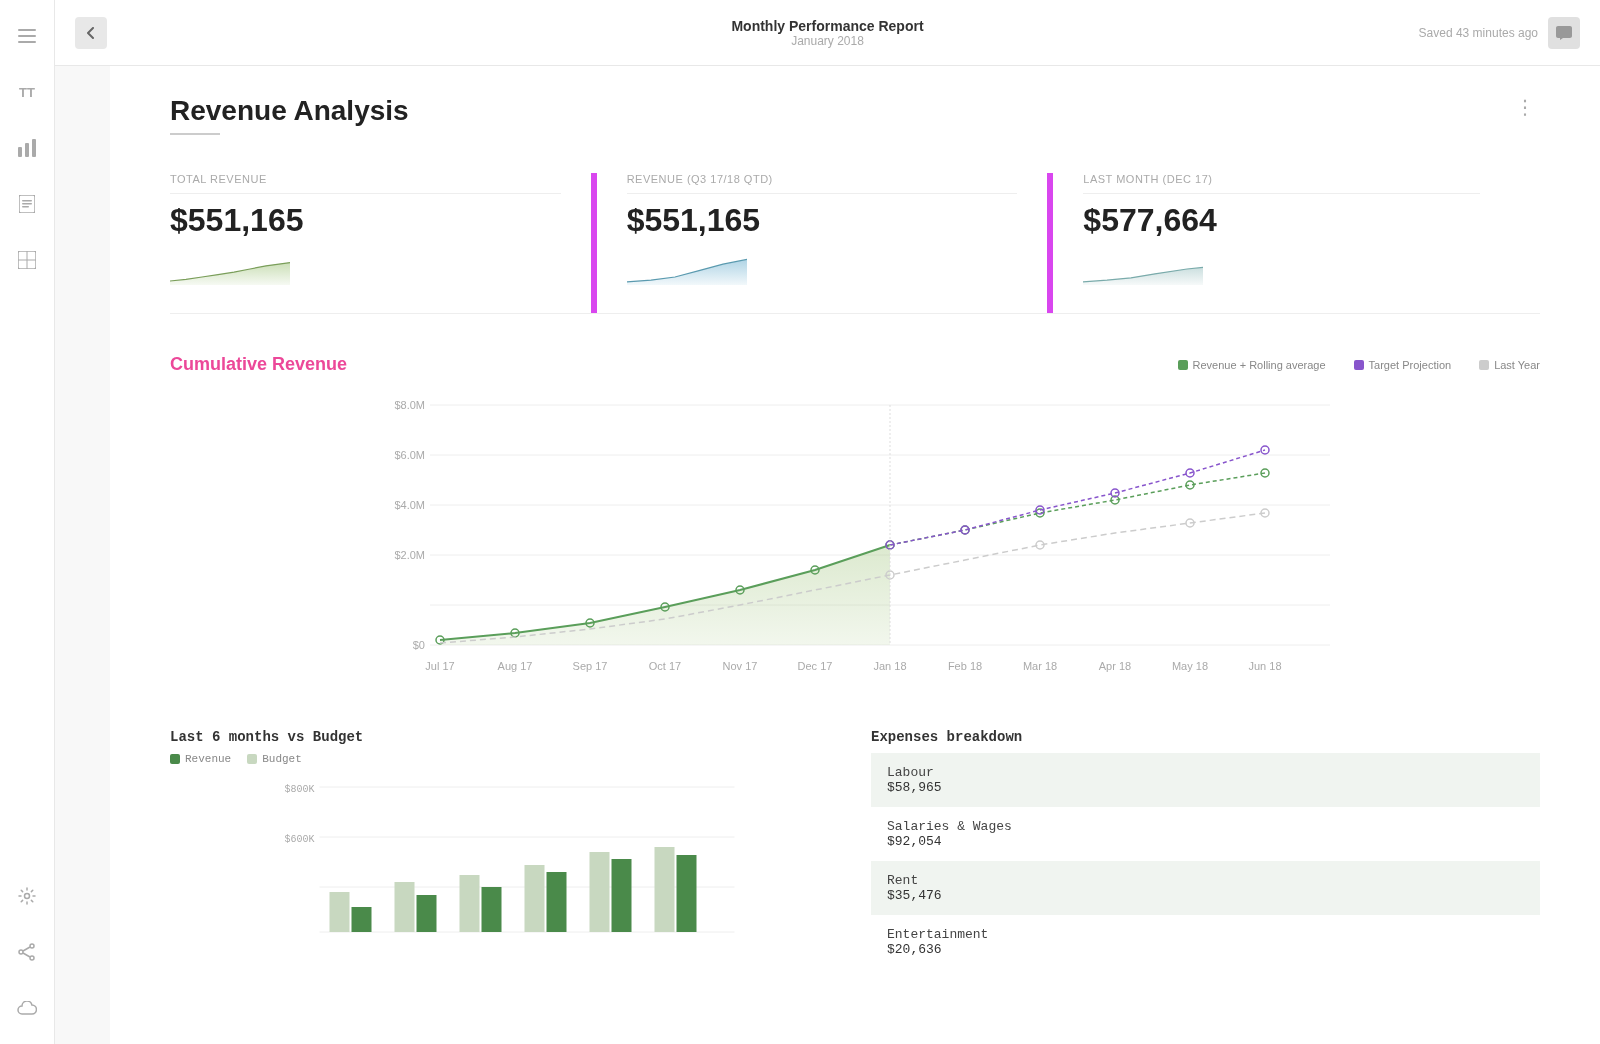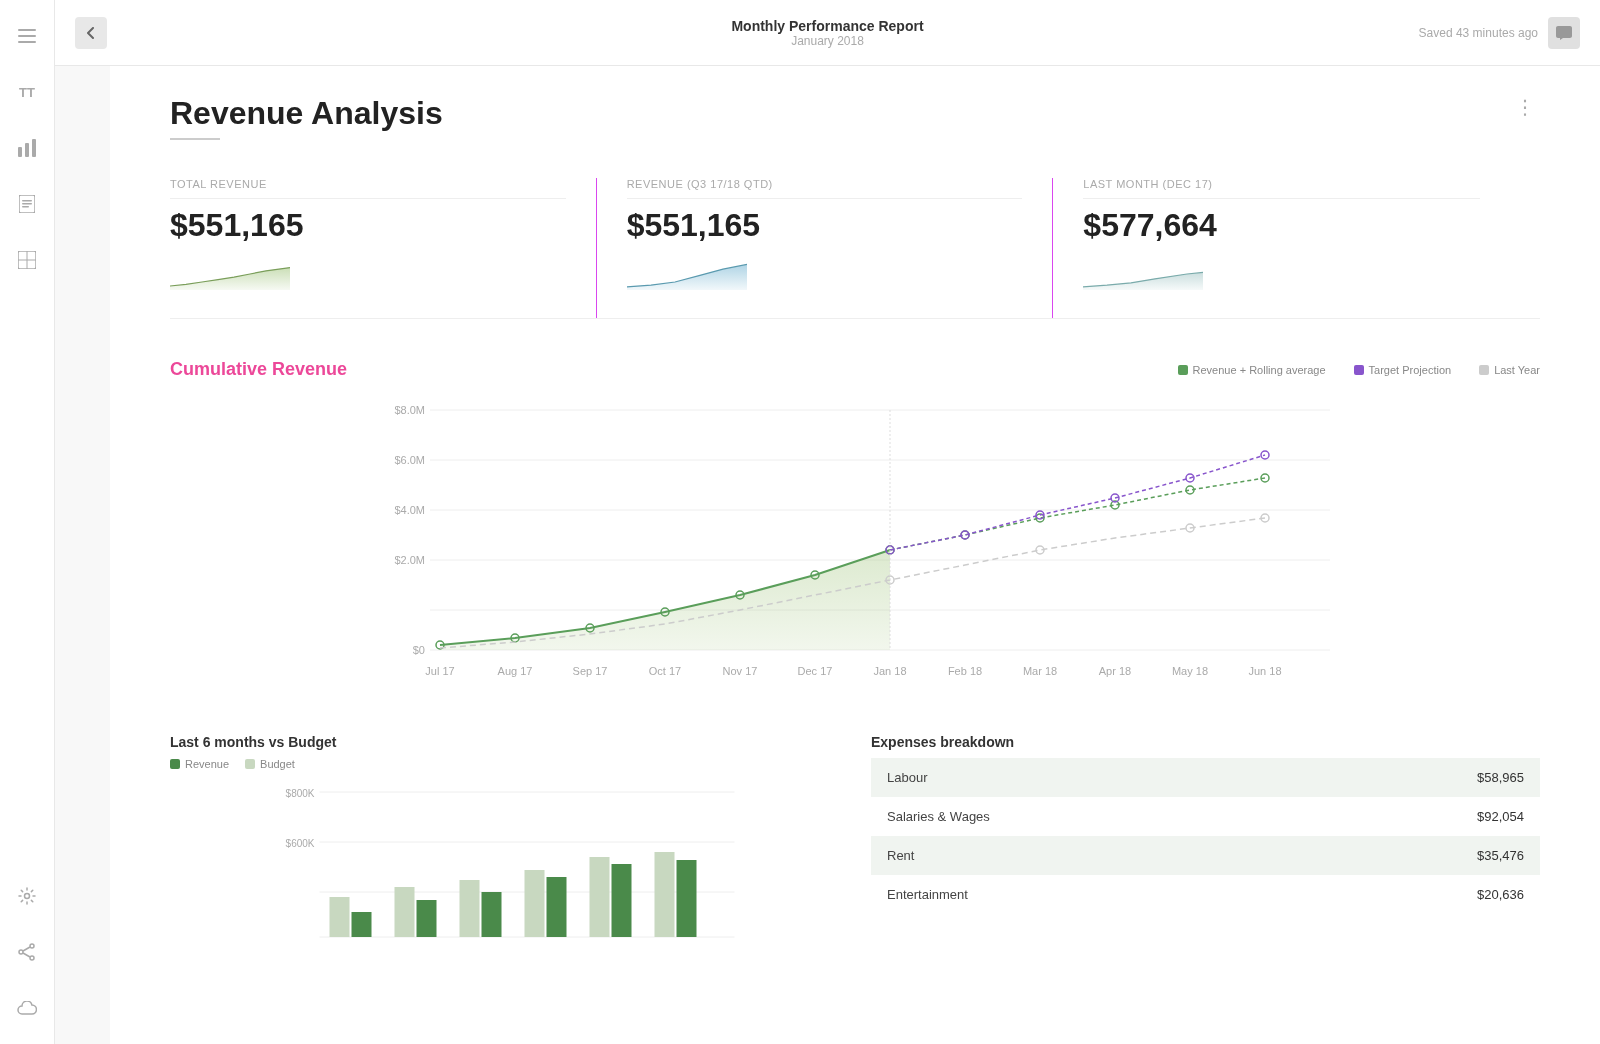--- a/index.html
+++ b/index.html
@@ -99,21 +99,21 @@
     }
 
     
     .section-header {
       display: flex;
       justify-content: space-between;
       align-items: flex-start;
       margin-bottom: 8px;
     }
     .section-title {
-      font-size: 32px;
+      font-size: 28px;
       font-weight: 700;
       color: #222;
     }
     .section-divider {
       width: 50px;
       height: 2px;
       background: #ccc;
       margin-top: 6px;
       margin-bottom: 30px;
     }
@@ -129,21 +129,21 @@
     
     .kpi-row {
       display: grid;
       grid-template-columns: 1fr 1fr 1fr;
       gap: 0;
       margin-bottom: 40px;
       border-bottom: 1px solid #eee;
     }
     .kpi-card {
       padding: 0 0 20px 0;
-      border-right: 1px solid #d946ef;
+      border-right: 6px solid #d946ef;
       padding-right: 30px;
       margin-right: 30px;
     }
     .kpi-card:last-child { border-right: none; }
     .kpi-label {
       font-size: 11px;
       color: #aaa;
       text-transform: uppercase;
       letter-spacing: 0.5px;
       margin-bottom: 8px;
@@ -190,20 +190,21 @@
       width: 10px;
       height: 10px;
       border-radius: 2px;
     }
 
     
     .bottom-row {
       display: grid;
       grid-template-columns: 1fr 1fr;
       gap: 32px;
+      font-family: Liberation Mono, monospace;
     }
     .sub-chart-title {
       font-size: 14px;
       font-weight: 600;
       color: #333;
       margin-bottom: 8px;
     }
     .sub-chart-legend {
       display: flex;
       gap: 16px;
@@ -211,20 +212,21 @@
       font-size: 11px;
       color: #888;
       margin-bottom: 12px;
     }
     .expenses-row {
       display: flex;
       justify-content: space-between;
       padding: 12px 16px;
       font-size: 13px;
       color: #444;
+      flex-direction: column;
     }
     .expenses-row:nth-child(odd) { background: #f0f4f0; }
     .expenses-row:nth-child(even) { background: #fff; }
     .expense-amount { font-weight: 500; color: #333; }
   </style>
 </head>
 <body>
 
 <div class="sidebar">
   <div class="sidebar-icon">

